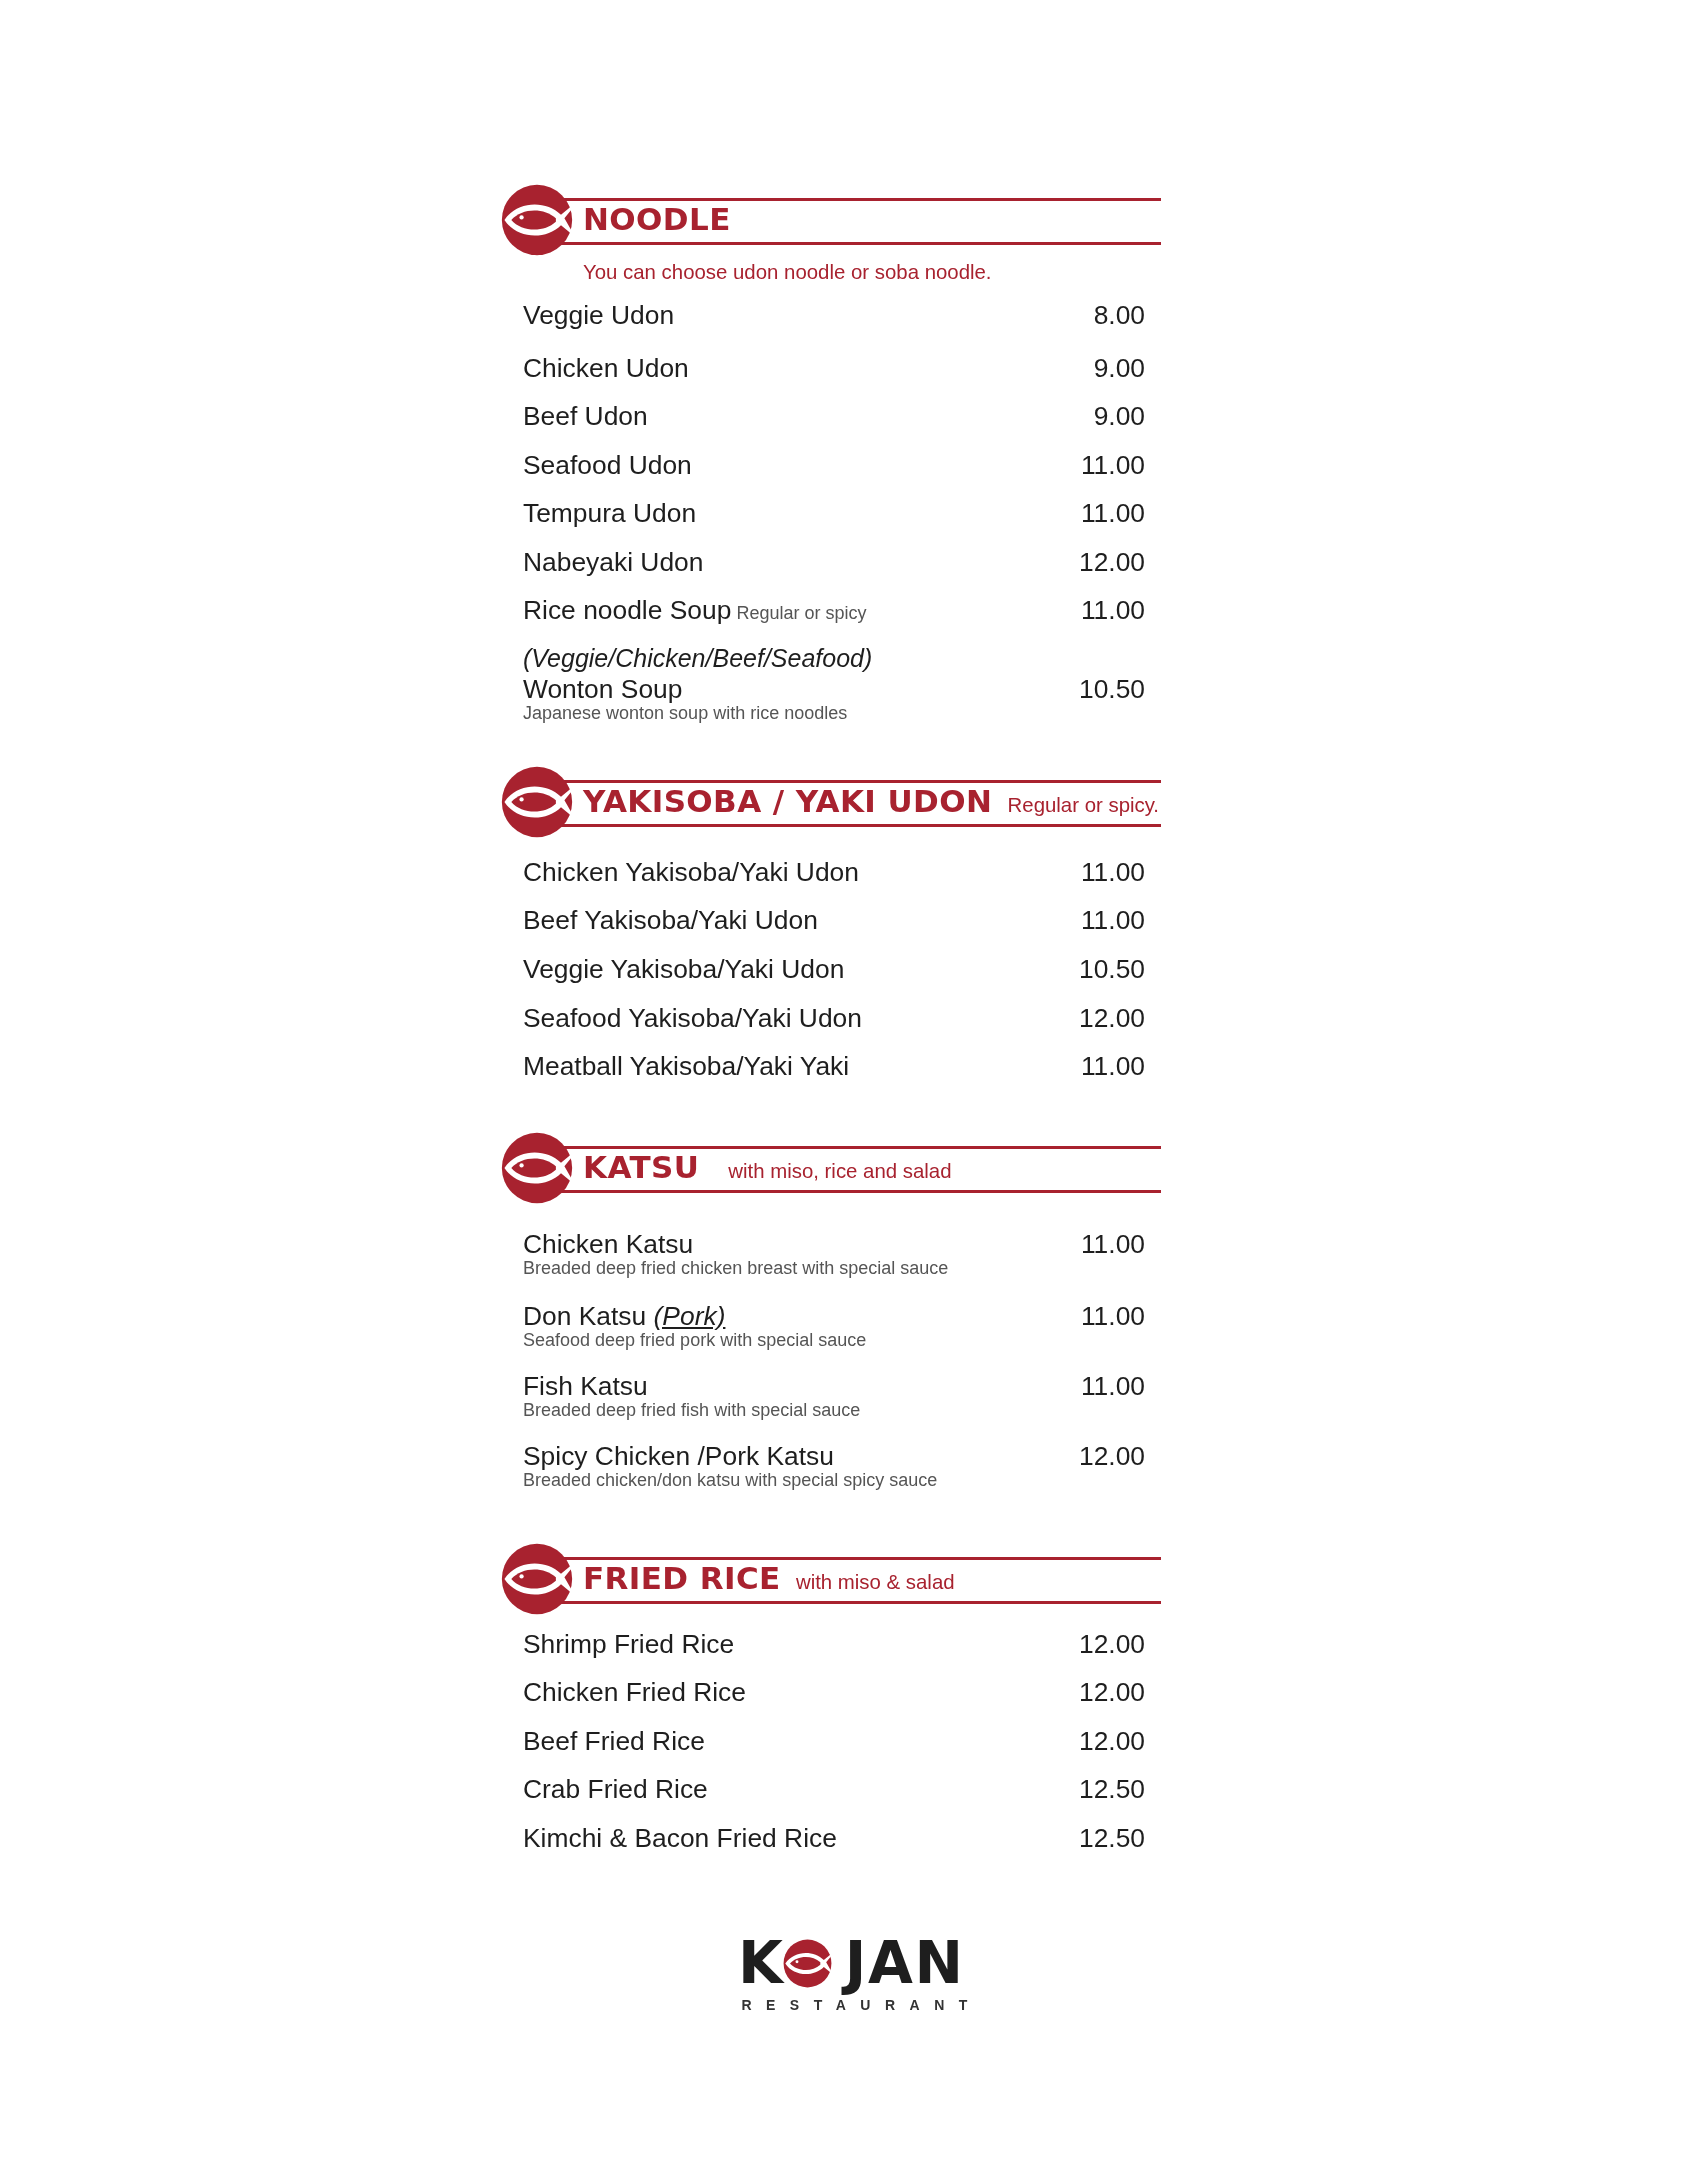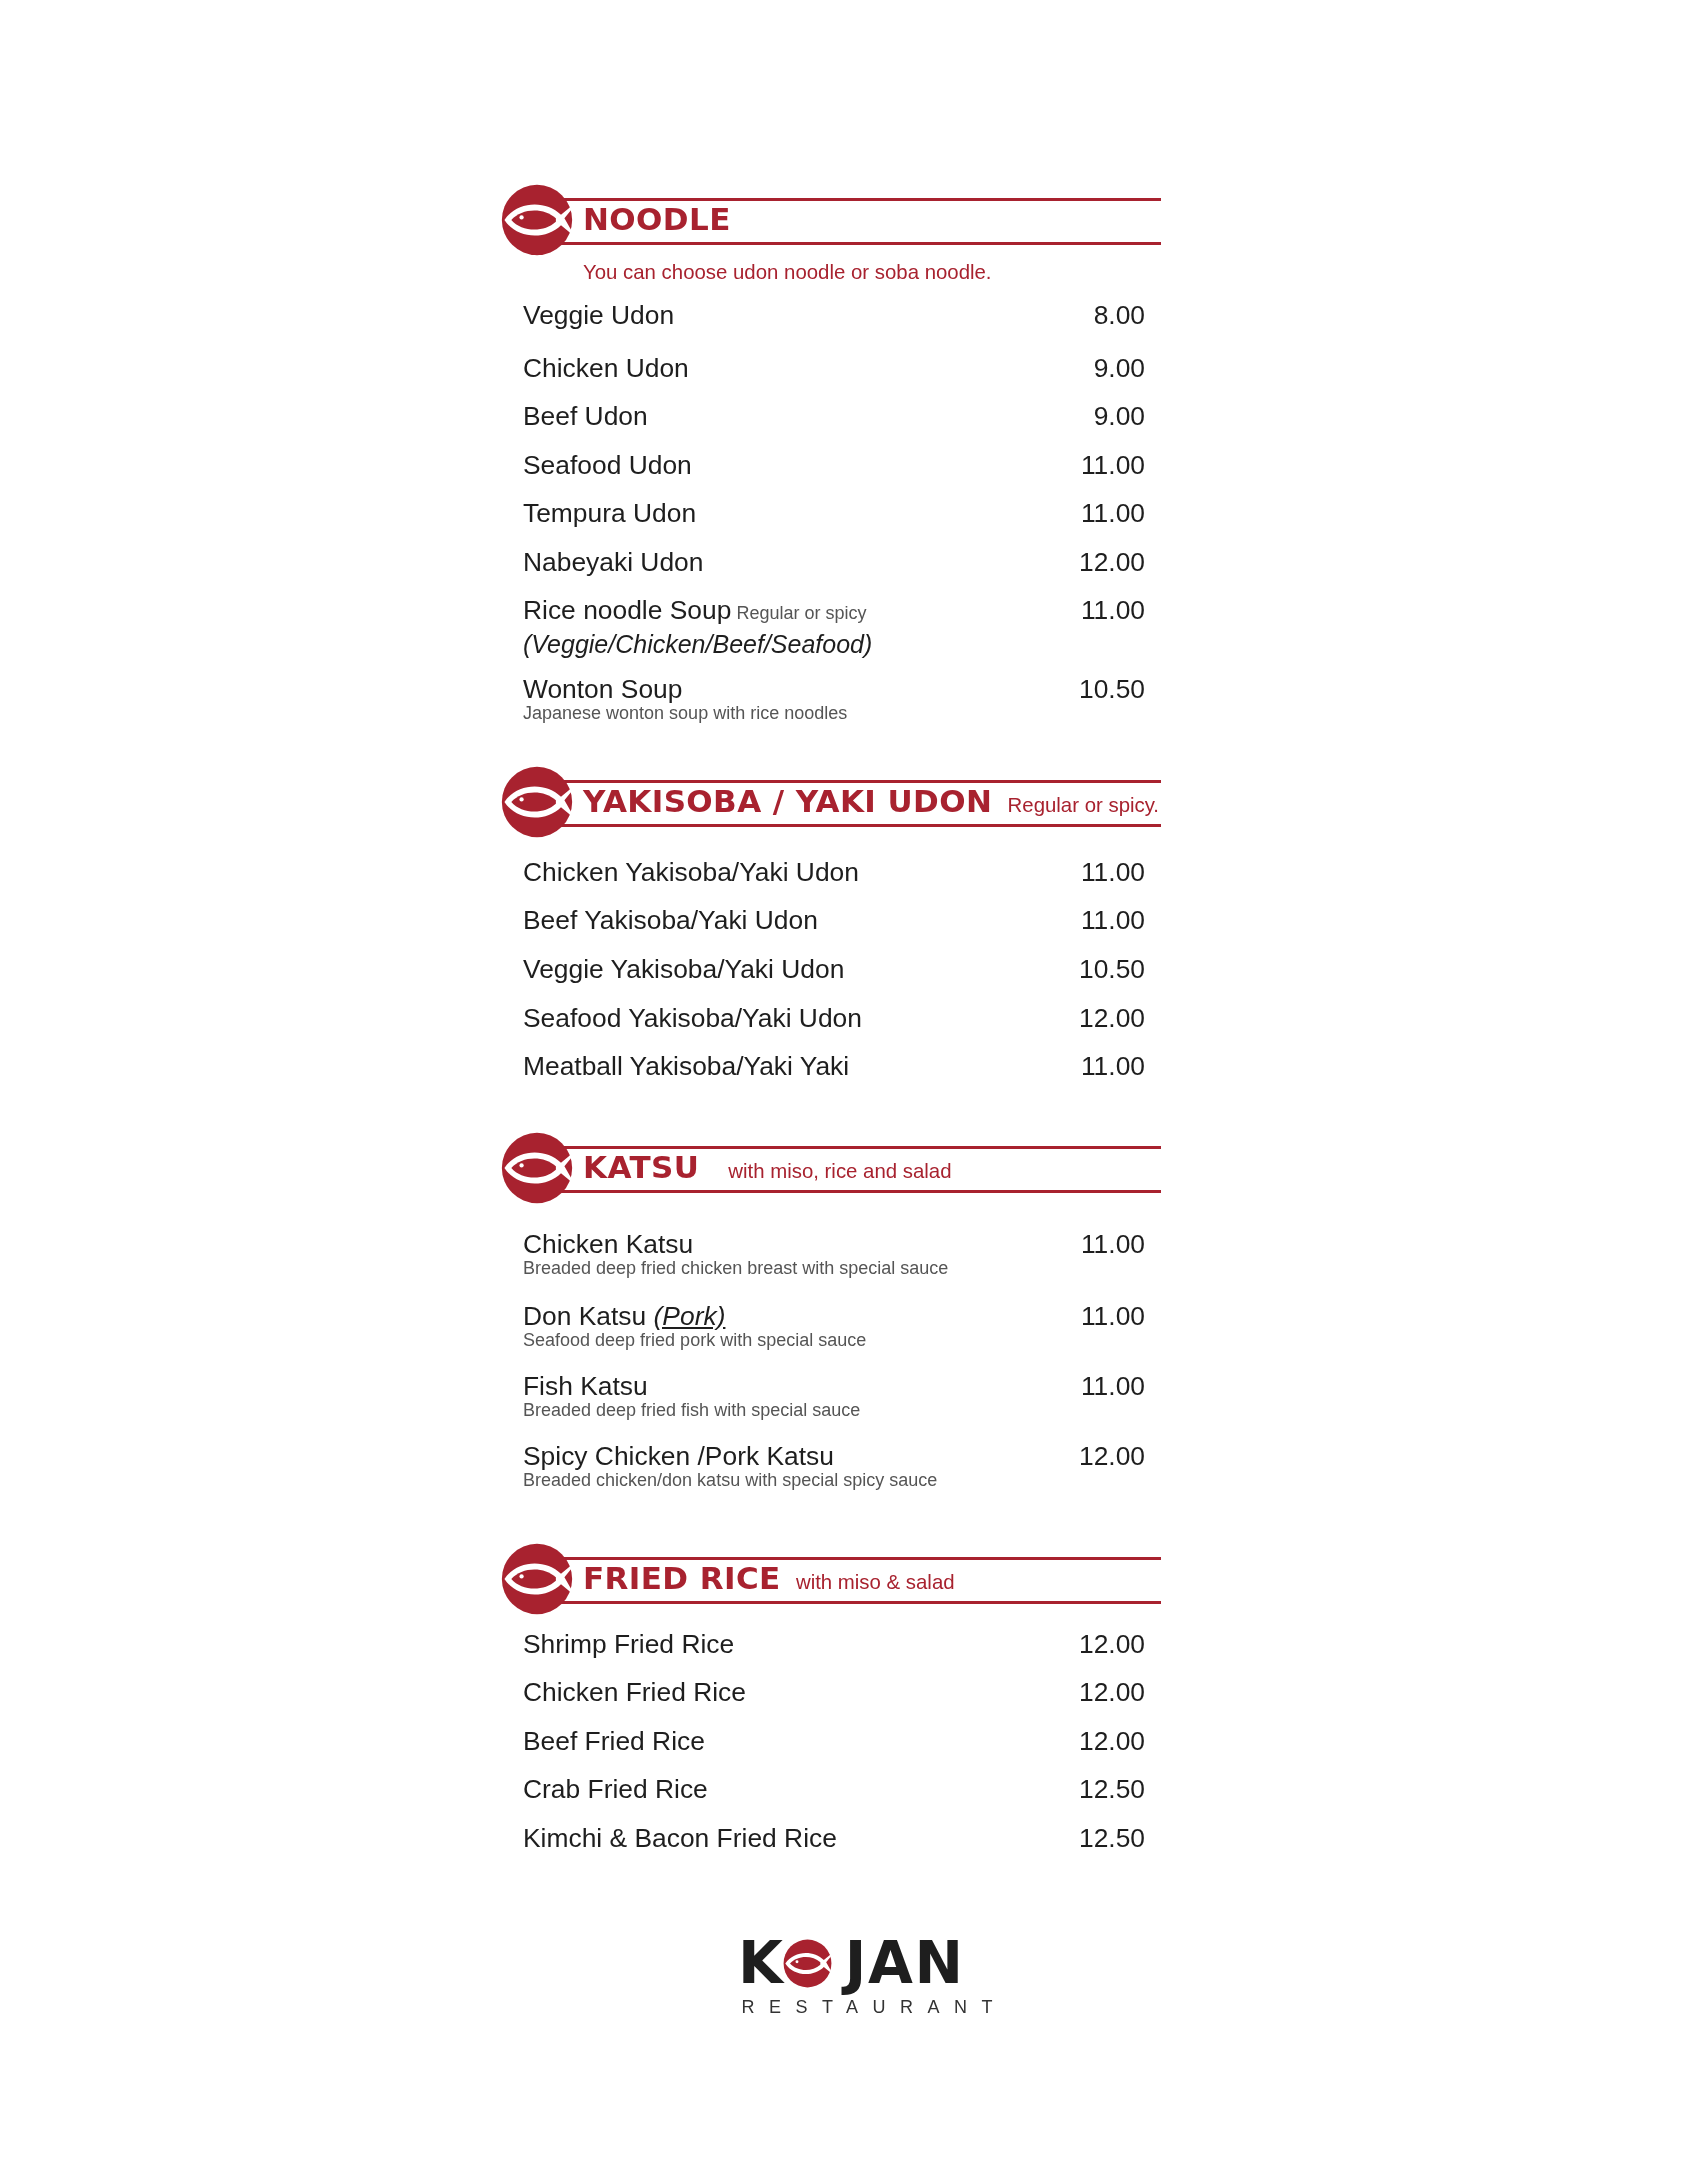--- a/index.html
+++ b/index.html
@@ -13,29 +13,29 @@
   .fish-badge { position: absolute; left: 0; top: -5.1px; width: 72px; height: 72px; }
   .section-title { position: absolute; left: 82px; top: 12px; font-family: "DejaVu Sans", sans-serif;
                    font-weight: bold; font-size: 31px; color: #a8222f; letter-spacing: 0.4px; white-space: nowrap; }
   .section-note { font-family: "Liberation Sans", sans-serif; font-weight: normal; font-size: 20.4px; color: #a8222f;
                   letter-spacing: 0; margin-left: 15.3px; }
   .section-subnote { position: absolute; left: 82px; font-size: 20.4px; color: #a8222f; white-space: nowrap; }
   .item { position: absolute; left: 22px; width: 622px; }
   .item-name { font-size: 26.4px; color: #1e1e1e; white-space: nowrap; }
   .item-name .inline-note { font-size: 18px; color: #555; margin-left: 5.1px; }
   .item-name .ital { font-style: italic; text-decoration: underline; }
-  .item-extra { font-size: 25px; font-style: italic; color: #1e1e1e; white-space: nowrap; margin-top: 4px; }
+  .item-extra { font-size: 25px; font-style: italic; color: #1e1e1e; white-space: nowrap; margin-top: 18px; }
   .item-desc { font-size: 18px; color: #555; white-space: nowrap; margin-top: -1.7px; }
   .item-price { position: absolute; right: 0; top: 0; font-size: 26.4px; color: #1e1e1e; }
   .logo { position: absolute; left: 738px; top: 1934px; width: 239px; height: 85px; }
   .logo-word { position: absolute; left: 0; top: 0; font-family: "DejaVu Sans", sans-serif; font-weight: bold;
                font-size: 58px; color: #1e1e1e; letter-spacing: 1.7px; line-height: 58px; white-space: nowrap; }
   .logo-word .o-slot { display: inline-block; width: 60px; height: 49px; vertical-align: -3.4px; }
   .logo-fish { position: absolute; left: 44px; top: 5.1px; width: 51px; height: 49px; }
-  .logo-sub { position: absolute; left: 3.4px; top: 63px; font-size: 18px; font-weight: normal; color: #333;
+  .logo-sub { position: absolute; left: 3.4px; top: 63px; font-size: 14px; font-weight: bold; color: #333;
               letter-spacing: 14.5px; white-space: nowrap; }
 </style>
 </head>
 <body>
 
 <svg width="0" height="0" style="position:absolute">
   <defs>
     <symbol id="fish-badge-sym" viewBox="0 0 84 84">
       <circle cx="42" cy="42" r="41" fill="#a8222f"></circle>
       <path d="M4 42 C 18 20, 52 18, 70 36 L 82 26 L 82 30 L 74 40 L 82 54 L 82 58 L 70 48 C 52 66, 18 64, 4 42 Z" fill="#ffffff"></path>

